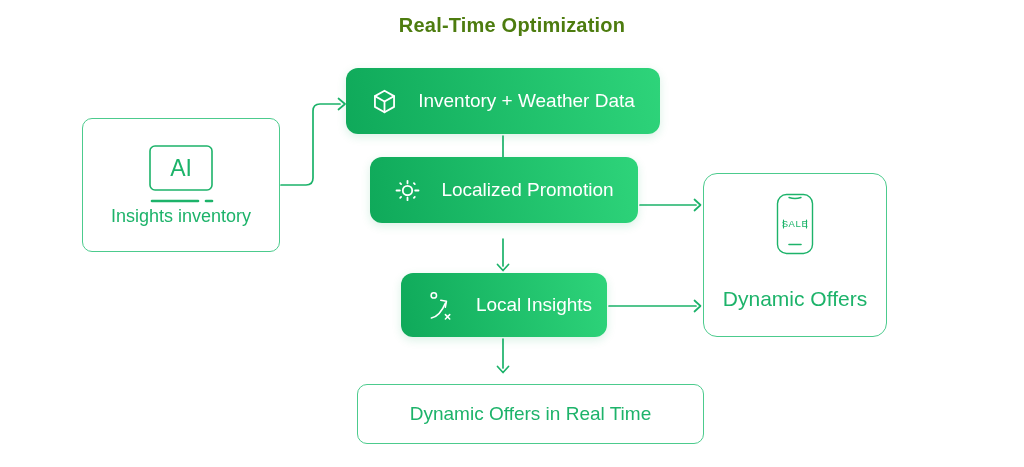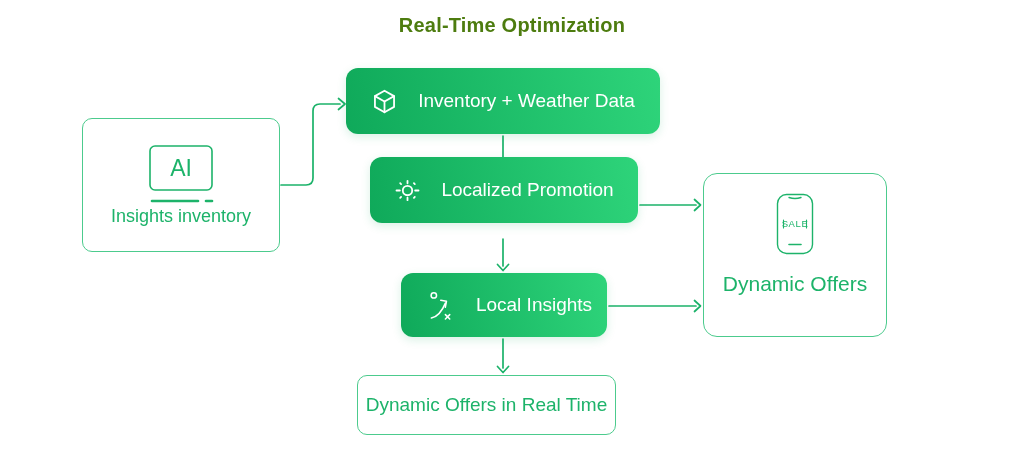--- a/index.html
+++ b/index.html
@@ -19,25 +19,25 @@
   .gradient-node{
     border-radius:12px;background:linear-gradient(78deg,#0fa95a 0%,#2ed47a 100%);
     color:#ffffff;display:flex;align-items:center;justify-content:center;gap:20px;
     font-size:19px;box-shadow:0 3px 10px rgba(18,170,92,.16);
   }
   .green-label{color:#1db36a;font-size:18px;}
   .node-current{left:82px;top:118px;width:198px;height:134px;}
   .node-box1{left:346px;top:68px;width:314px;height:66px;}
   .node-box2{left:370px;top:157px;width:268px;height:66px;}
   .node-box3{left:401px;top:273px;width:206px;height:64px;padding-left:13px;}
-  .node-bottom{left:357px;top:375px;width:259px;height:60px;border-radius:10px;}
+  .node-bottom{left:357px;top:384px;width:347px;height:60px;border-radius:10px;}
   .node-bottom .green-label{font-size:19px;}
   .node-right{
     left:703px;top:173px;width:184px;height:164px;border-radius:14px;
-    justify-content:flex-start;padding-top:18px;gap:15px;
+    justify-content:flex-start;padding-top:18px;gap:30px;
   }
   .node-right .green-label{font-size:21px;line-height:25px;text-align:center;}
   .arrow-layer{position:absolute;left:0;top:0;width:1024px;height:467px;pointer-events:none;}
   .arrow-layer path,.arrow-layer polyline{
     fill:none;stroke:#1bb269;stroke-width:1.7;stroke-linecap:round;stroke-linejoin:round;
   }
   .icon-svg{display:block;}
   .white-icon{stroke:#ffffff;fill:none;stroke-width:1.6;stroke-linecap:round;stroke-linejoin:round;}
   .green-stroke{stroke:#1db36a;fill:none;stroke-linecap:round;stroke-linejoin:round;}
 </style>

